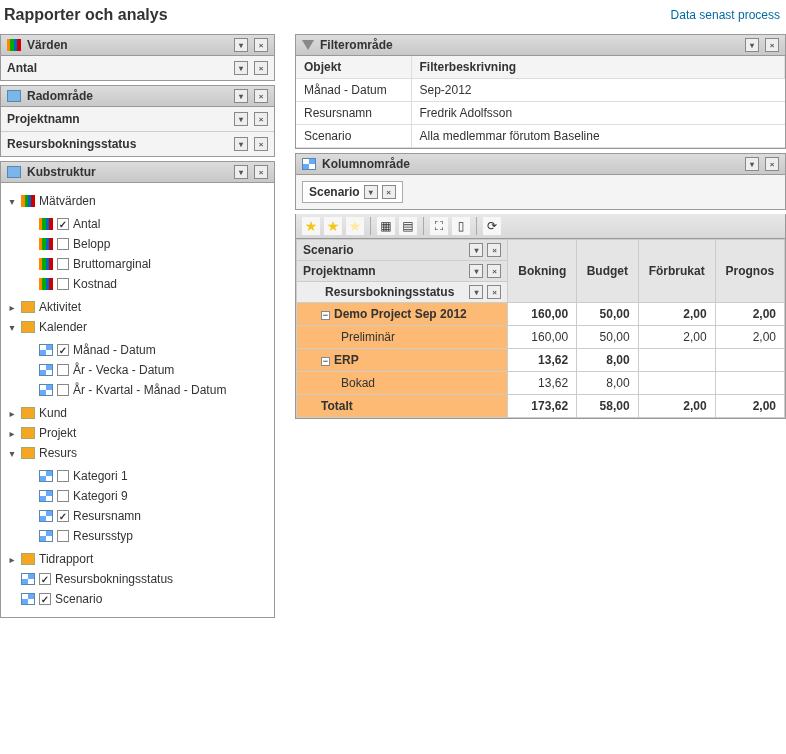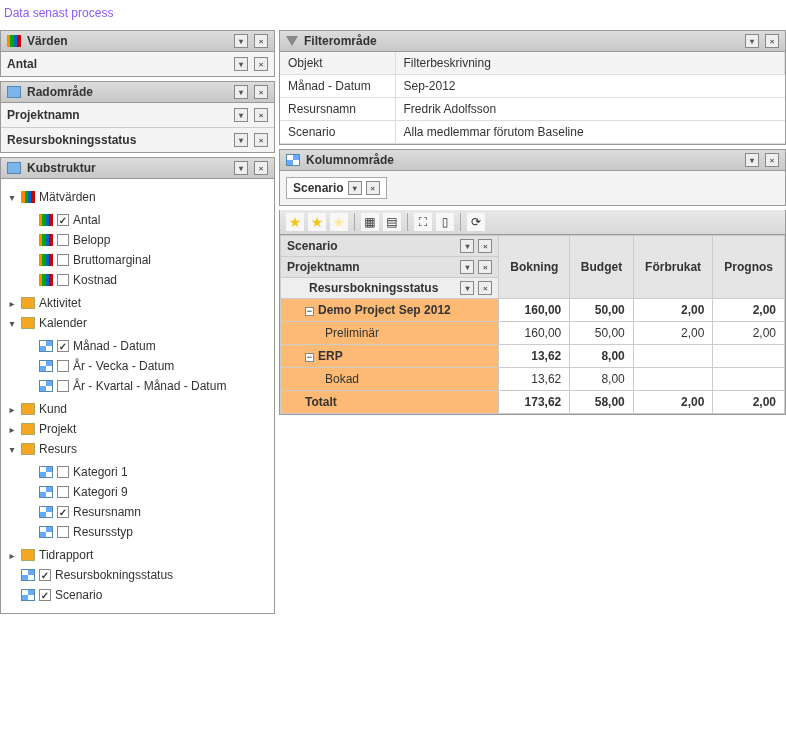--- a/index.html
+++ b/index.html
@@ -1,22 +1,22 @@
 <!DOCTYPE html>
 <html><head>
 <meta charset="utf-8">
 <style>
   * { box-sizing: border-box; margin: 0; padding: 0; }
   body { font-family: Arial, Helvetica, sans-serif; font-size: 12px; color: #333; background: #fff; }
   .root { width: 786px; display: flex; flex-direction: column; }
   .header-bar { display: flex; justify-content: space-between; align-items: center; padding: 6px 6px 10px 4px; }
   .header-bar h1 { font-size: 16px; font-weight: bold; }
-  .header-right { font-size: 12px; color: #8b5cf6; }
-
-  .main { display: flex; gap: 4px; }
+  .header-right { font-size: 12px; color: #0369a1; }
+
+  .main { display: flex; gap: 20px; }
   .left { width: 275px; display: flex; flex-direction: column; gap: 4px; }
   .right { flex: 1; display: flex; flex-direction: column; gap: 4px; overflow: hidden; }
 
   .panel { border: 1px solid #999; }
   .panel-header {
     background: linear-gradient(#dcdcdc, #c8c8c8);
     border-bottom: 1px solid #999;
     padding: 3px 6px;
     display: flex; align-items: center; gap: 6px;
     font-weight: bold; font-size: 12px;
@@ -33,21 +33,21 @@
     padding: 5px 6px;
     display: flex; align-items: center; gap: 6px;
     background: #f4f4f4;
     font-weight: bold;
   }
   .field-row:last-child { border-bottom: none; }
   .field-row .spacer { flex: 1; }
 
   .filter-table { width: 100%; border-collapse: collapse; }
   .filter-table th, .filter-table td { text-align: left; padding: 4px 8px; border-bottom: 1px solid #ddd; font-size: 12px; }
-  .filter-table th { background: #f4f4f4; font-weight: normal; border-right: 1px solid #ddd; }
+  .filter-table th { background: #f4f4f4; font-weight: bold; border-right: 1px solid #ddd; }
   .filter-table td.k { width: 115px; border-right: 1px solid #ddd; }
 
   .column-body { padding: 6px; background: #f4f4f4; }
   .chip { display: inline-flex; align-items: center; gap: 4px; border: 1px solid #aaa; background: #fff; padding: 3px 6px; font-weight: bold; }
 
   .toolbar { display: flex; align-items: center; gap: 4px; border: 1px solid #999; border-top: none; background: linear-gradient(#e8e8e8,#d8d8d8); padding: 3px 6px; }
   .tb-btn { width: 18px; height: 18px; display: inline-flex; align-items: center; justify-content: center; background: #f7f7f7; cursor: pointer; }
   .tb-sep { width: 1px; height: 18px; background: #aaa; margin: 0 2px; }
 
   .grid-wrap { border: 1px solid #999; border-top: none; overflow-x: auto; }
@@ -87,20 +87,21 @@
   .group-hdr-stack .row { display:flex; align-items:center; border-bottom:1px solid #ccc; background:#e2e2e2; padding:3px 6px; gap:4px;}
   .group-hdr-stack .row:last-child { border-bottom:none; }
   .group-hdr-stack .row.inner { background:#eee; padding-left:28px; font-weight:bold;}
   .group-hdr-stack .lbl { flex:1; font-weight:bold; }
 </style>
 </head>
 <body>
 
 <div class="root">
   <div class="header-bar">
+    <h1>Rapporter och analys</h1>
     <div class="header-right">Data senast process</div>
   </div>
 
   <div class="main">
 
     <div class="left">
 
       <div class="panel">
         <div class="panel-header">
           <span class="ico ico-bars"></span>

